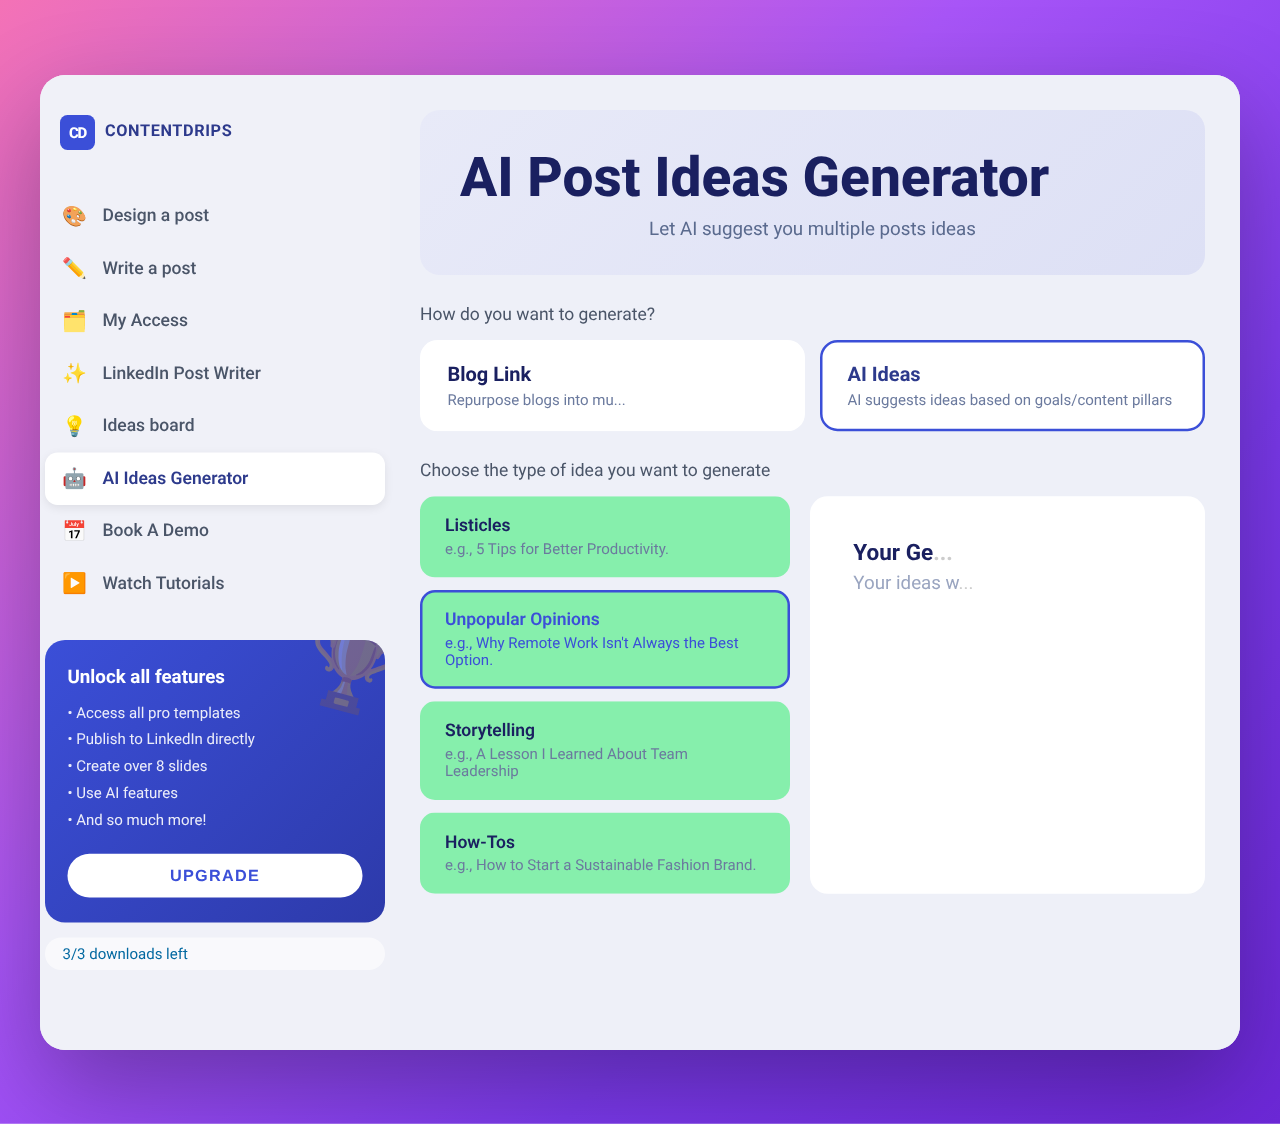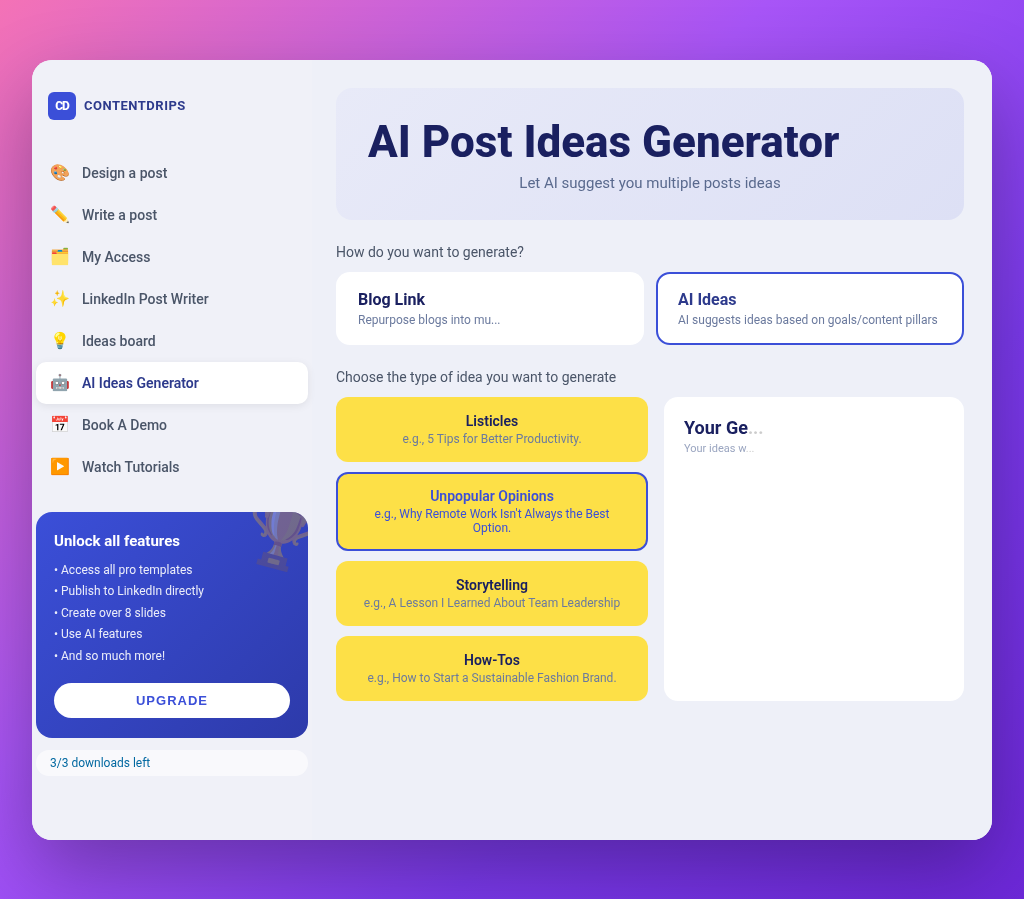--- a/index.html
+++ b/index.html
@@ -244,27 +244,26 @@
     }
 
     .idea-types-list {
       flex: 1.2;
       display: flex;
       flex-direction: column;
       gap: 10px;
     }
 
     .idea-type-card {
-      background: #fde047;
+      background: #86efac;
       border-radius: 12px;
       padding: 14px 18px;
       cursor: pointer;
       border: 2px solid transparent;
       transition: border-color 0.15s;
-      text-align: center;
     }
 
     .idea-type-card.selected {
       border-color: #3b4fd8;
     }
 
     .idea-type-title {
       font-size: 14px;
       font-weight: 600;
       color: #1a2060;
@@ -281,33 +280,33 @@
     }
 
     .idea-type-card.selected .idea-type-example {
       color: #3b4fd8;
     }
 
     .generated-panel {
       flex: 1;
       background: white;
       border-radius: 14px;
-      padding: 20px;
+      padding: 35px;
       min-height: 300px;
     }
 
     .generated-title {
       font-size: 18px;
       font-weight: 700;
       color: #1a2060;
       margin-bottom: 4px;
     }
 
     .generated-subtitle {
-      font-size: 11px;
+      font-size: 15px;
       color: #9aa5c0;
     }
   </style>
 </head>
 <body>
 
 <div class="app-container">
 
   <div class="sidebar">
     <div class="logo-area">

